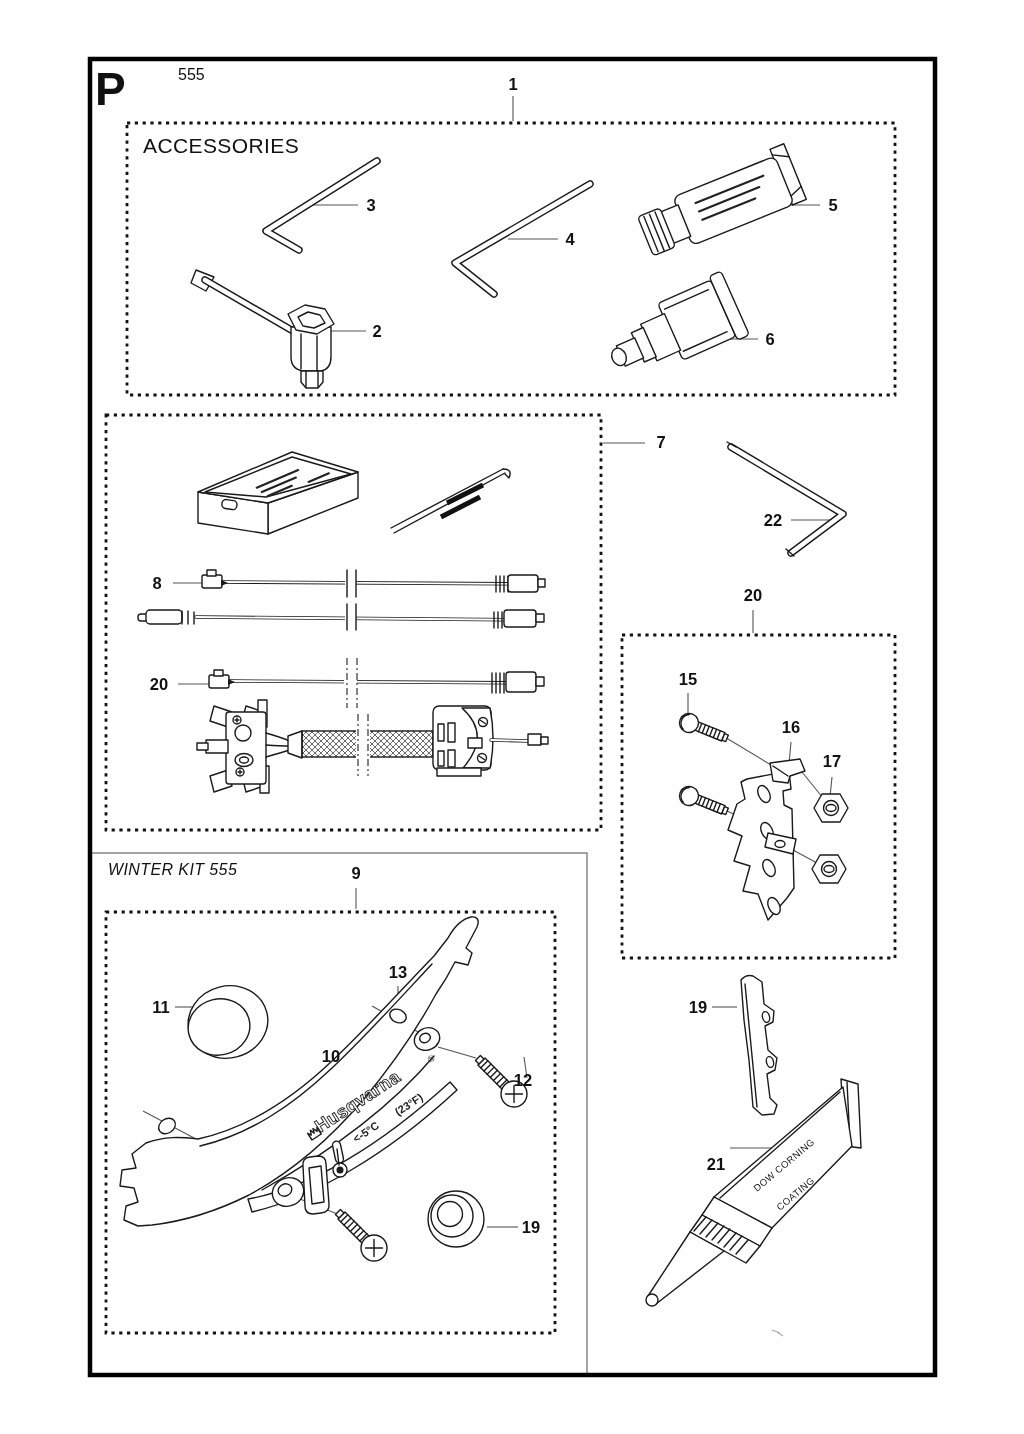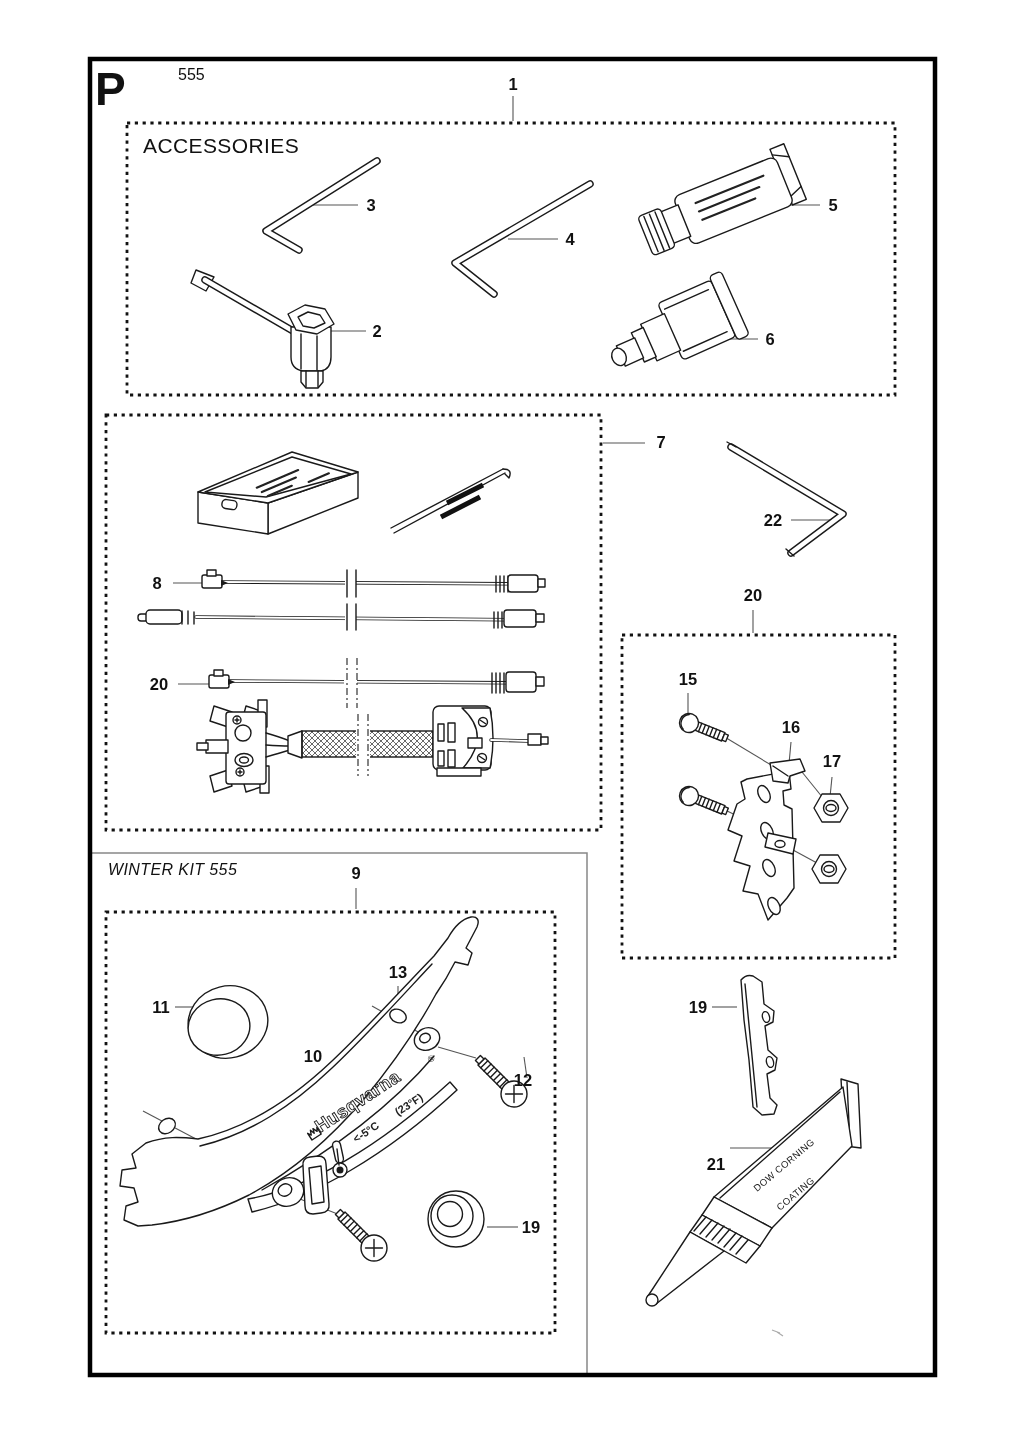--- a/index.html
+++ b/index.html
@@ -343,21 +343,21 @@
 
 <div class="co" style="left:513px;top:84px">1</div>
 <div class="co" style="left:377px;top:331px">2</div>
 <div class="co" style="left:371px;top:205px">3</div>
 <div class="co" style="left:570px;top:239px">4</div>
 <div class="co" style="left:833px;top:205px">5</div>
 <div class="co" style="left:770px;top:339px">6</div>
 <div class="co" style="left:661px;top:442px">7</div>
 <div class="co" style="left:157px;top:583px">8</div>
 <div class="co" style="left:356px;top:873px">9</div>
-<div class="co" style="left:313px;top:1056px">10</div>
+<div class="co" style="left:331px;top:1056px">10</div>
 <div class="co" style="left:161px;top:1007px">11</div>
 <div class="co" style="left:523px;top:1080px">12</div>
 <div class="co" style="left:398px;top:972px">13</div>
 <div class="co" style="left:753px;top:595px">20</div>
 <div class="co" style="left:688px;top:679px">15</div>
 <div class="co" style="left:791px;top:727px">16</div>
 <div class="co" style="left:832px;top:761px">17</div>
 <div class="co" style="left:531px;top:1227px">19</div>
 <div class="co" style="left:698px;top:1007px">19</div>
 <div class="co" style="left:159px;top:684px">20</div>

